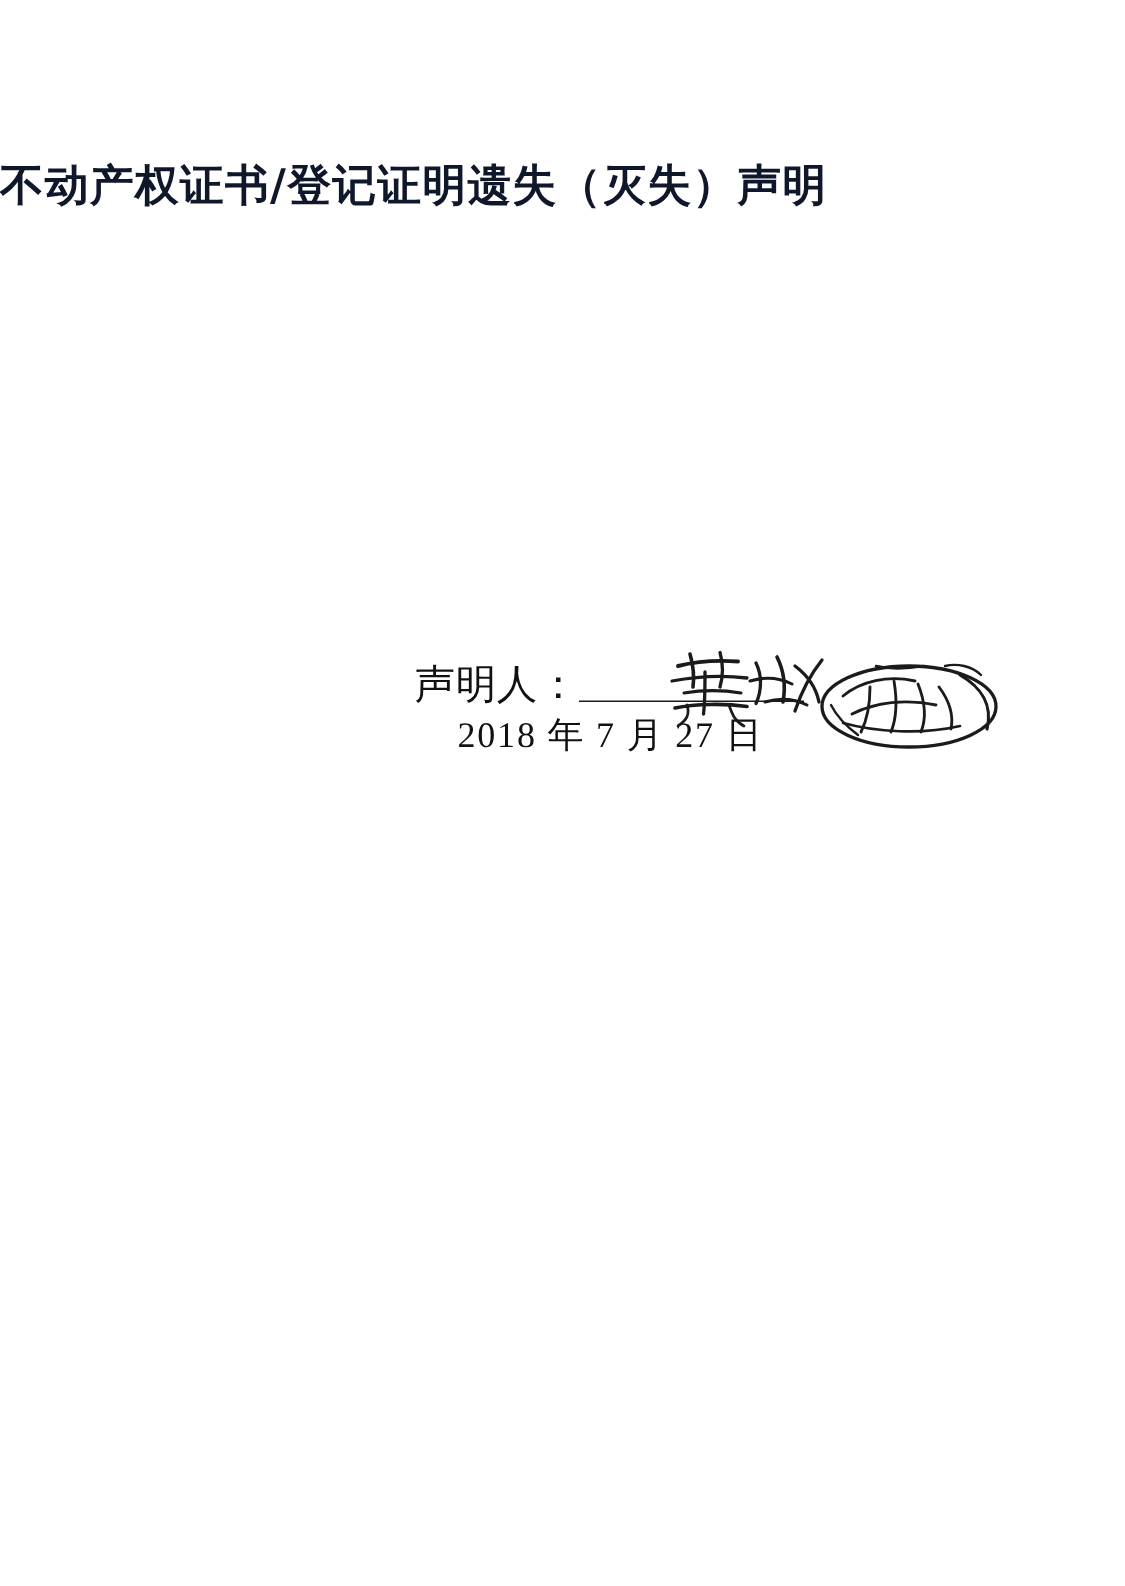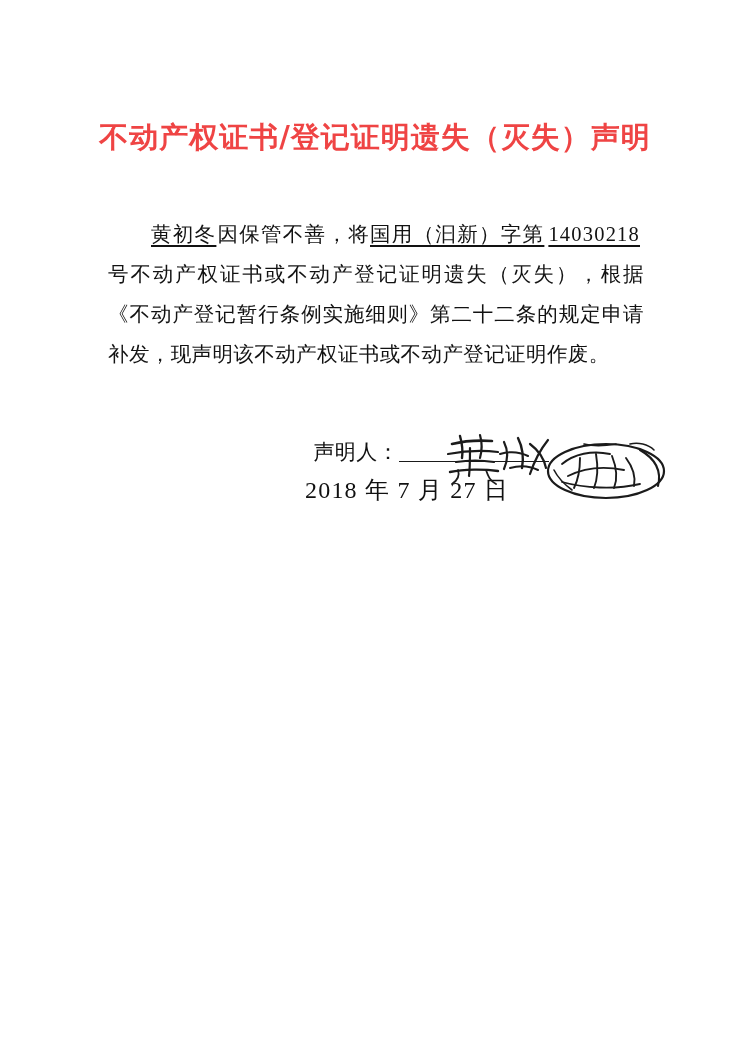--- a/index.html
+++ b/index.html
@@ -16,29 +16,28 @@
     overflow: hidden;
   }
   .page {
     position: relative;
     width: 750px;
     height: 1057px;
     box-sizing: border-box;
   }
   .doc-title {
     position: absolute;
-    top: 118px;
+    top: 104px;
     left: 0;
     width: 750px;
-    text-align: center;
     font-family: "DejaVu Serif", "Liberation Serif", serif;
     font-weight: bold;
     font-size: 29px;
     letter-spacing: 1px;
-    color: #ef4444;
+    color: #0f172a;
   }
   .body-block {
     position: absolute;
     top: 193px;
     left: 108px;
     width: 536px;
   }
   .para {
     font-size: 20.5px;
     line-height: 40px;
@@ -70,23 +69,23 @@
   }
   .sign-block {
     position: absolute;
     top: 438px;
     left: 108px;
     width: 536px;
     height: 120px;
   }
   .sign-line {
     position: absolute;
-    right: 95px;
+    right: 108px;
     top: 0;
-    font-size: 21px;
+    font-size: 27px;
     letter-spacing: 0.4px;
     white-space: nowrap;
   }
   .sign-label {
     display: inline-block;
   }
   .sign-rule {
     display: inline-block;
     width: 150px;
     border-bottom: 1.3px solid #1a1a1a;
@@ -122,21 +121,20 @@
 </style>
 </head>
 <body>
 
 <div class="page">
 
   <div class="doc-title">不动产权证书/登记证明遗失（灭失）声明</div>
 
   <div class="body-block">
 
-    <p class="para indent"><span class="fill-name">黄初冬</span><span>因保管不善，将</span><span class="fill">国用（汩新）字第</span><span class="fill-num">14030218</span><span>号不动产权证书或不动产登记证明遗失（灭失），根据《不动产登记暂行条例实施细则》第二十二条的规定申请补发，现声明该不动产权证书或不动产登记证明作废。</span></p>
 
   </div>
 
   <div class="sign-block">
     <div class="sign-line">
       <span class="sign-label">声明人：</span><span class="sign-rule"></span>
     </div>
     <div class="date-line">2018 年 7 月 27 日</div>
   </div>
 

